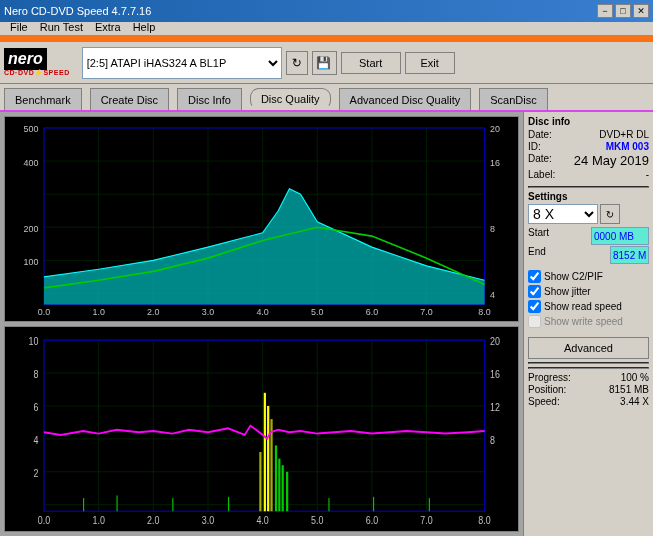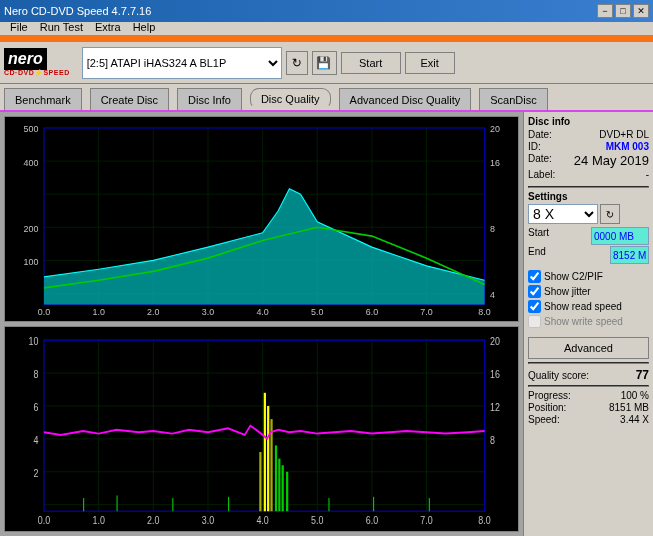--- a/index.html
+++ b/index.html
@@ -295,24 +295,20 @@
         <input type="checkbox" disabled="" style="">
         <span style="color:#808080;">Show write speed</span>
       </div>
     </div>
     
     <button class="advanced-btn">Advanced</button>
     
     <hr style="border-color:#808080;margin:3px 0;">
     
     
-    <div class="quality-row">
-      <span>Quality score:</span>
-      <span style="font-weight:bold;font-size:12px;">77</span>
-    </div>
     
     <hr style="border-color:#808080;margin:3px 0;">
     
     
     <div class="panel-row">
       <span>Progress:</span>
       <span>100 %</span>
     </div>
     <div class="panel-row">
       <span>Position:</span>

